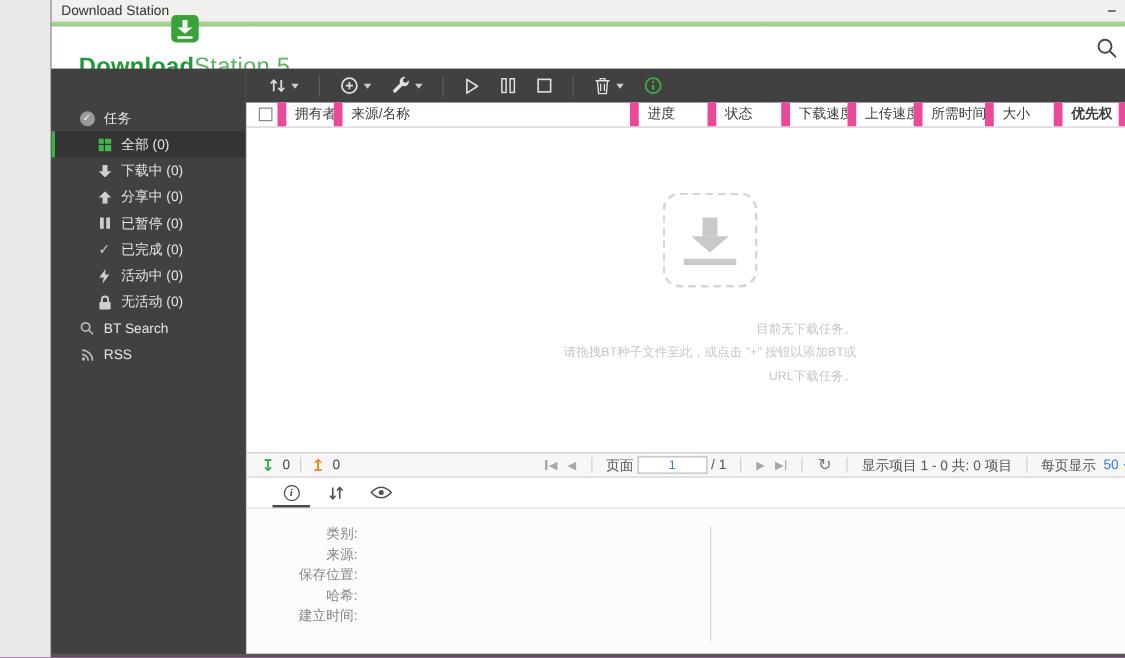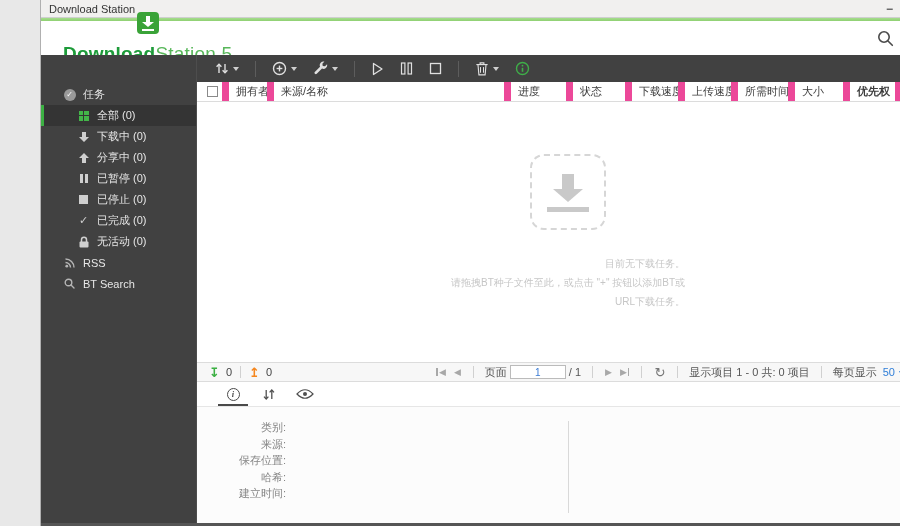--- a/index.html
+++ b/index.html
@@ -197,57 +197,59 @@
         <span class="sicon">
             <span class="pause-mini">
               <i></i>
               <i></i>
             </span>
           </span>
         <span>已暂停 (0)</span>
       </div>
       <div class="side-row sub">
         <span class="sicon">
-            <span class="stop-mini"></span>
-          </span>
-        <span>已停止 (0)</span>
-      </div>
-      <div class="side-row sub">
-        <span class="sicon">
             <span class="check-glyph">✓</span>
           </span>
         <span>已完成 (0)</span>
+      </div>
+      <div class="side-row sub">
+        <span class="sicon">
+            <svg width="9" height="12" viewBox="0 0 8 12">
+              <polygon points="5,0 0,7 3.5,7 2.5,12 8,4.5 4.5,4.5" fill="#cfcfcf"></polygon>
+            </svg>
+          </span>
+        <span>活动中 (0)</span>
       </div>
       <div class="side-row sub">
         <span class="sicon">
             <svg width="10" height="12" viewBox="0 0 10 12">
               <path d="M2.5 6 V3.7 a2.5 2.5 0 0 1 5 0 V6" fill="none" stroke="#cfcfcf" stroke-width="1.5"></path>
               <rect x="0.5" y="5.5" width="9" height="6" rx="1" fill="#cfcfcf"></rect>
             </svg>
           </span>
         <span>无活动 (0)</span>
+      </div>
+      <div class="side-row">
+        <span class="sicon">
+            <svg width="11" height="11" viewBox="0 0 11 11">
+              <circle cx="4.5" cy="4.5" r="3.3" fill="none" stroke="#b5b5b5" stroke-width="1.4"></circle>
+              <line x1="7" y1="7" x2="10" y2="10" stroke="#b5b5b5" stroke-width="1.4" stroke-linecap="round"></line>
+            </svg>
+          </span>
+        <span>BT Search</span>
       </div>
       <div class="side-row">
         <span class="sicon">
             <svg width="10" height="10" viewBox="0 0 10 10">
               <circle cx="1.8" cy="8.2" r="1.4" fill="#b5b5b5"></circle>
               <path d="M0.5 4.5 a5 5 0 0 1 5 5" fill="none" stroke="#b5b5b5" stroke-width="1.4"></path>
               <path d="M0.5 1 a8.5 8.5 0 0 1 8.5 8.5" fill="none" stroke="#b5b5b5" stroke-width="1.4"></path>
             </svg>
           </span>
         <span>RSS</span>
-      </div>
-      <div class="side-row">
-        <span class="sicon">
-            <svg width="11" height="11" viewBox="0 0 11 11">
-              <circle cx="4.5" cy="4.5" r="3.3" fill="none" stroke="#b5b5b5" stroke-width="1.4"></circle>
-              <line x1="7" y1="7" x2="10" y2="10" stroke="#b5b5b5" stroke-width="1.4" stroke-linecap="round"></line>
-            </svg>
-          </span>
-        <span>BT Search</span>
       </div>
     </div>
 
     <div class="main">
 
       <div class="toolbar">
         <span class="tbtn">
           <svg width="14" height="13" viewBox="0 0 14 13">
               <line x1="4" y1="2.5" x2="4" y2="11" stroke="#e0e0e0" stroke-width="1.4"></line>
               <polyline points="1.6,4.8 4,2.2 6.4,4.8" fill="none" stroke="#e0e0e0" stroke-width="1.4"></polyline>

